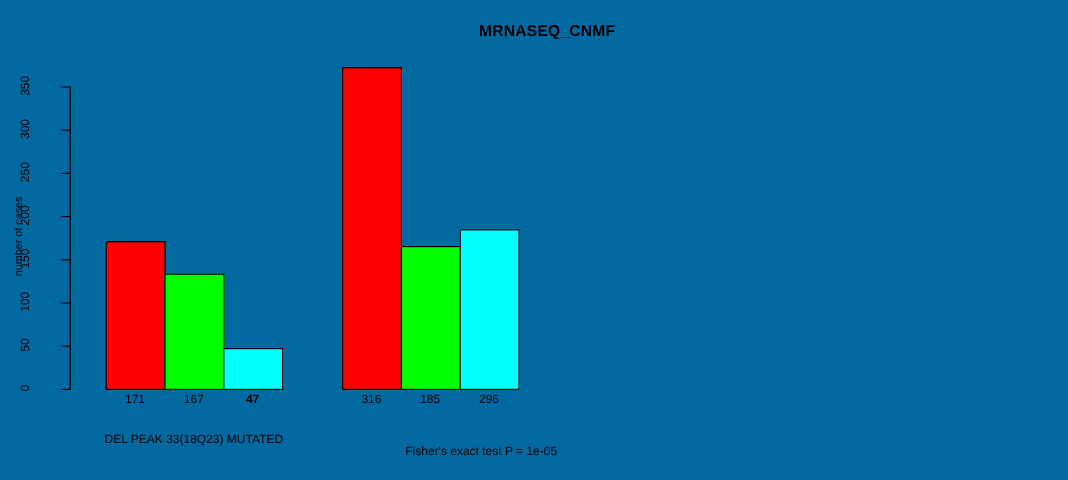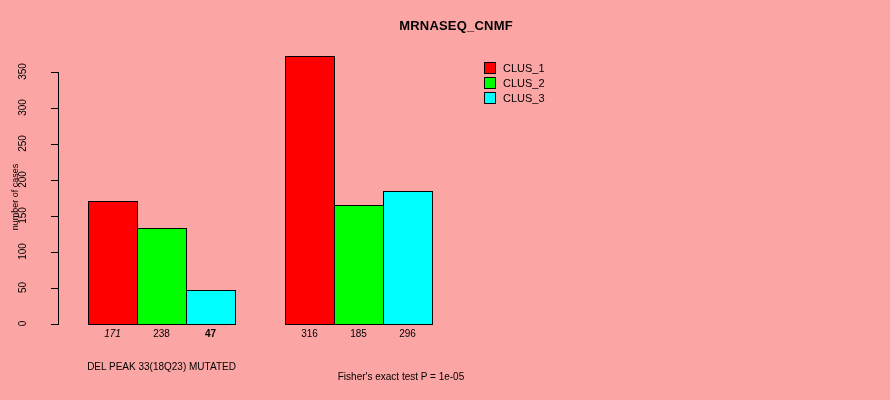--- a/index.html
+++ b/index.html
@@ -8,21 +8,21 @@
     background: #ffffff;
   }
   body {
     font-family: "Liberation Sans", sans-serif;
     -webkit-font-smoothing: none;
   }
   #plot {
     position: relative;
     width: 890px;
     height: 400px;
-    background: #fca5a5;
+    background: #0369a1;
     overflow: hidden;
   }
 
   
   .chart-title {
     position: absolute;
     left: 0;
     top: 18px;
     width: 890px;
     text-align: center;
@@ -166,44 +166,30 @@
       <div class="ytick" style="top: 144px;"></div>
       <div class="ytick-label" style="top: 138px;">250</div>
       <div class="ytick" style="top: 108px;"></div>
       <div class="ytick-label" style="top: 102px;">300</div>
       <div class="ytick" style="top: 72px;"></div>
       <div class="ytick-label" style="top: 66px;">350</div>
     </div>
 
   <div id="bars">
       <div class="bar" style="left: 88px; top: 200.88px; width: 50px; height: 124.12px; background: rgb(255, 0, 0);"></div>
-      <div class="bar-value-label" style="left: 88px; width: 49px; font-style: italic;">171</div>
+      <div class="bar-value-label" style="left: 88px; width: 49px;">171</div>
       <div class="bar" style="left: 137px; top: 228.24px; width: 50px; height: 96.76px; background: rgb(0, 255, 0);"></div>
-      <div class="bar-value-label" style="left: 137px; width: 49px;">238</div>
+      <div class="bar-value-label" style="left: 137px; width: 49px;">167</div>
       <div class="bar" style="left: 186px; top: 290.16px; width: 50px; height: 34.84px; background: rgb(0, 255, 255);"></div>
       <div class="bar-value-label" style="left: 186px; width: 49px; font-weight: bold;">47</div>
       <div class="group-label" style="left: 63px; width: 197px;">DEL PEAK 33(18Q23) MUTATED</div>
       <div class="bar" style="left: 285px; top: 56.16px; width: 50px; height: 268.84px; background: rgb(255, 0, 0);"></div>
       <div class="bar-value-label" style="left: 285px; width: 49px;">316</div>
       <div class="bar" style="left: 334px; top: 205.2px; width: 50px; height: 119.8px; background: rgb(0, 255, 0);"></div>
       <div class="bar-value-label" style="left: 334px; width: 49px;">185</div>
       <div class="bar" style="left: 383px; top: 190.8px; width: 50px; height: 134.2px; background: rgb(0, 255, 255);"></div>
       <div class="bar-value-label" style="left: 383px; width: 49px;">296</div>
     </div>
 
-  <div class="legend">
-    <div class="legend-row">
-      <span class="legend-swatch" style="background:#FF0000"></span>
-      <span class="legend-label">CLUS_1</span>
-    </div>
-    <div class="legend-row">
-      <span class="legend-swatch" style="background:#00FF00"></span>
-      <span class="legend-label">CLUS_2</span>
-    </div>
-    <div class="legend-row">
-      <span class="legend-swatch" style="background:#00FFFF"></span>
-      <span class="legend-label">CLUS_3</span>
-    </div>
-  </div>
 
   <div class="footer-note"><span class="footer-note-inner">Fisher's exact test P = 1e-05</span></div>
 
 </div>
 
 </body></html>

